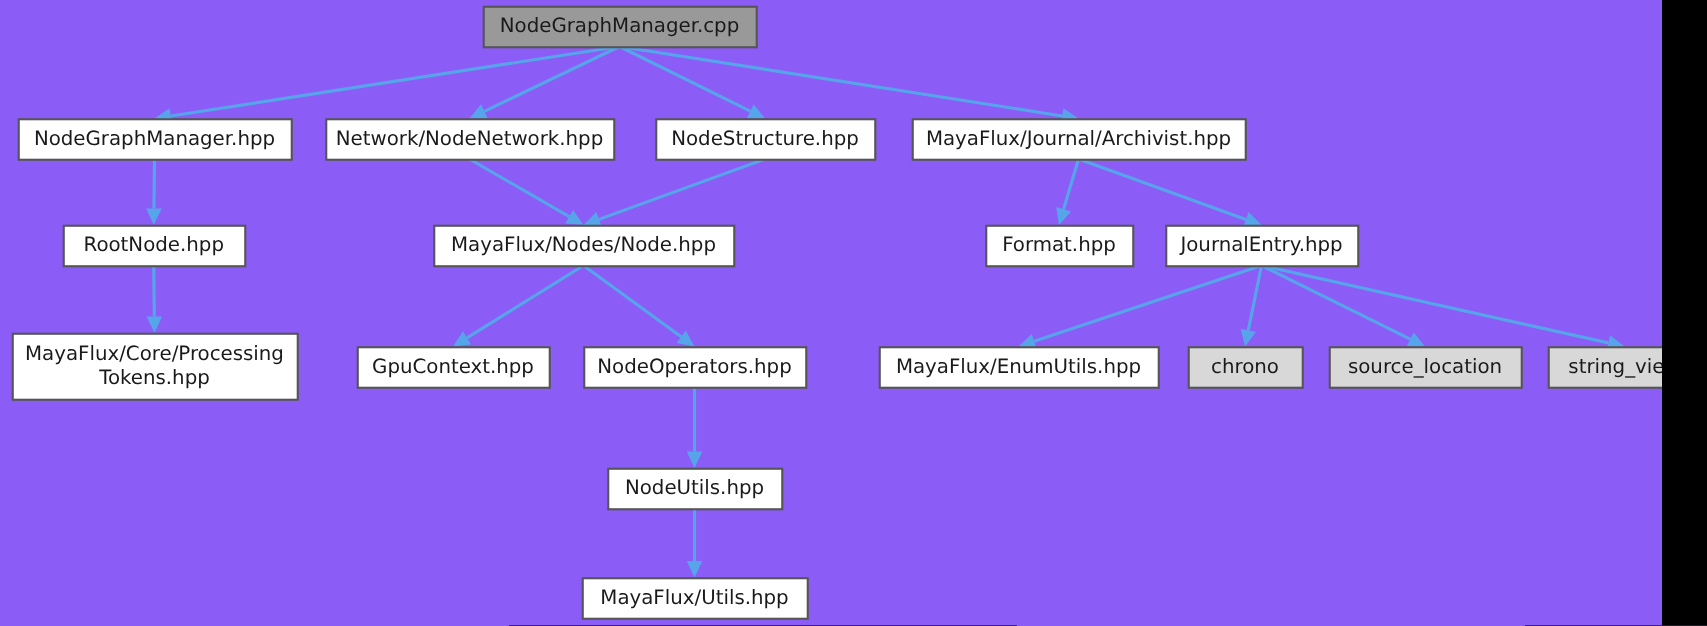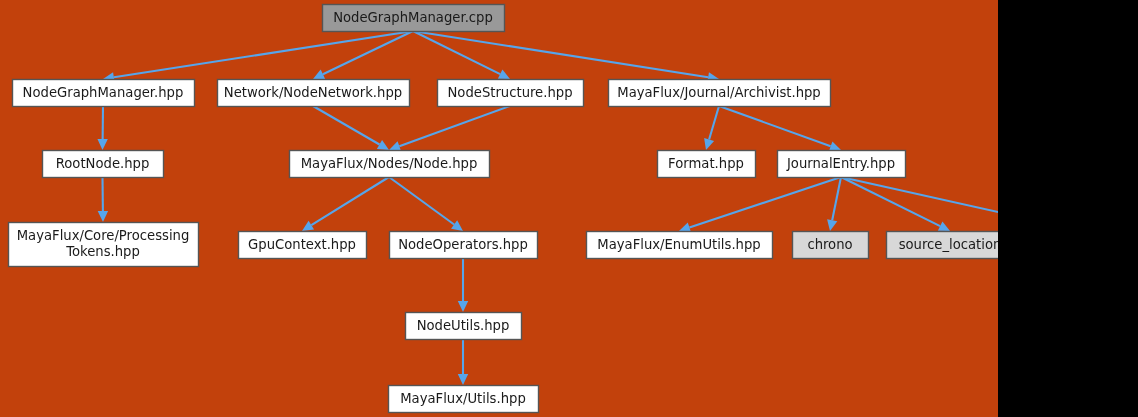--- a/index.html
+++ b/index.html
@@ -2,23 +2,23 @@
 <html><head>
 <meta charset="utf-8">
 <style>
   html, body {
     margin: 0;
     padding: 0;
     background: #000000;
   }
   #canvas-wrap {
     position: relative;
-    width: 998px;
+    width: 1108px;
     height: 417px;
-    background: #c2410c;
+    background: #8b5cf6;
     overflow: hidden;
     font-family: "DejaVu Sans", sans-serif;
   }
   svg.graph {
     position: absolute;
     top: 0; left: 0;
     width: 1138px;
     height: 417px;
     display: block;
   }

